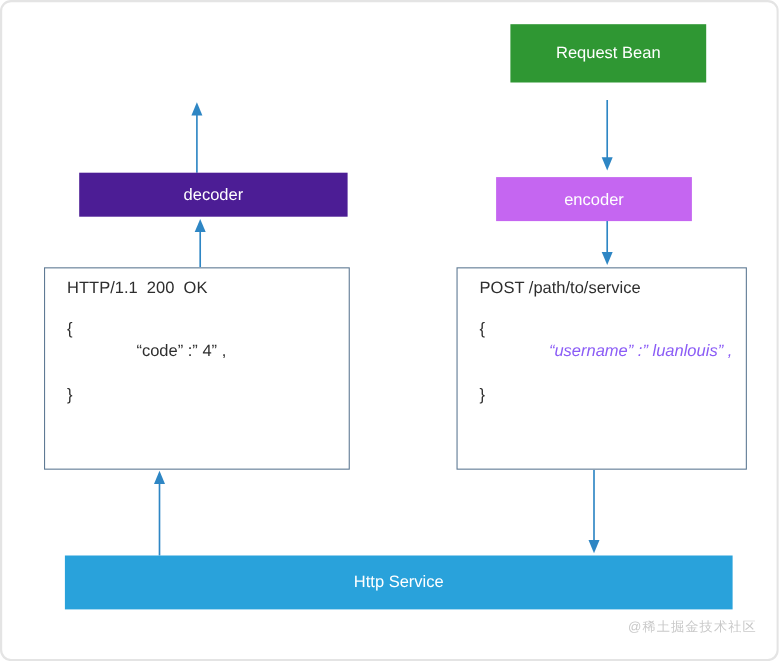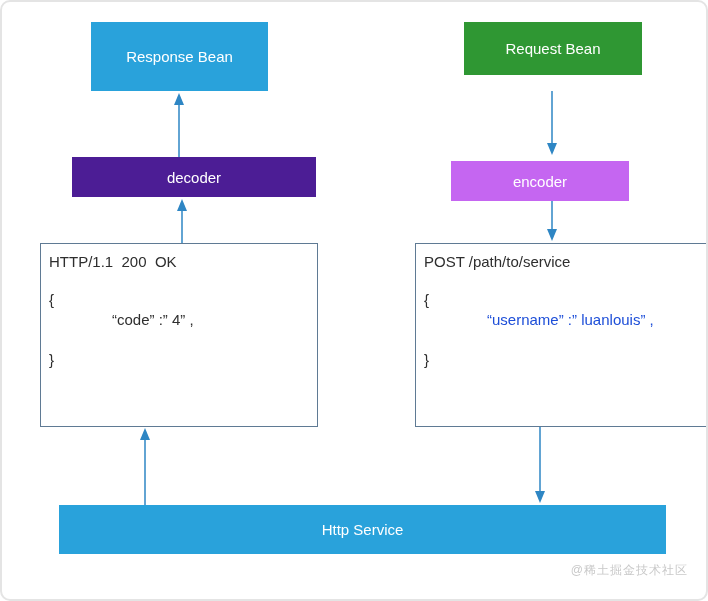--- a/index.html
+++ b/index.html
@@ -26,31 +26,31 @@
   .bean-request  { left: 462px; top: 20px;  width: 178px; height: 53px; background: #2F9733; }
   .node-decoder  { left: 70px;  top: 155px; width: 244px; height: 40px; background: #4c1d95; }
   .node-encoder  { left: 449px; top: 159px; width: 178px; height: 40px; background: #C566F1; }
   .http-service  { left: 57px;  top: 503px; width: 607px; height: 49px; background: #29A2DB; }
 
   .msg-box {
     position: absolute;
     box-sizing: border-box;
     border: 1px solid #5F7A94;
     background: #ffffff;
-    padding: 8px 8px;
+    padding: 8px 20px;
     color: #2e2e2e;
     font-size: 15px;
   }
   .msg-left  { left: 38px;  top: 241px; width: 278px; height: 184px; }
-  .msg-right { left: 413px; top: 241px; width: 294px; height: 184px; }
+  .msg-right { left: 413px; top: 241px; width: 264px; height: 184px; }
   .msg-line { line-height: 20px; white-space: pre; }
   .msg-header { margin-bottom: 18px; }
   .msg-indent { padding-left: 63px; }
   .msg-close { margin-top: 20px; }
-  .msg-right .msg-indent { color: #1d4ed8; }
+  .msg-right .msg-indent { color: #8b5cf6; font-style: italic; }
 
   .arrow-layer {
     position: absolute;
     left: 0; top: 0;
     width: 708px; height: 601px;
     pointer-events: none;
   }
   .arrow-layer line { stroke: #2E86C4; stroke-width: 1.5; }
   .arrow-layer polygon { fill: #2E86C4; }
 
@@ -94,23 +94,20 @@
       <line x1="550" y1="195" x2="550" y2="229"></line>
       <polygon points="550,239 545,227 555,227"></polygon>
     </g>
 
     <g>
       <line x1="538" y1="425" x2="538" y2="491"></line>
       <polygon points="538,501 533,489 543,489"></polygon>
     </g>
   </svg>
 
-  <div class="node bean-response">
-    <span>Response Bean</span>
-  </div>
 
   <div class="node bean-request">
     <span>Request Bean</span>
   </div>
 
   <div class="node node-decoder">
     <span>decoder</span>
   </div>
 
   <div class="node node-encoder">

